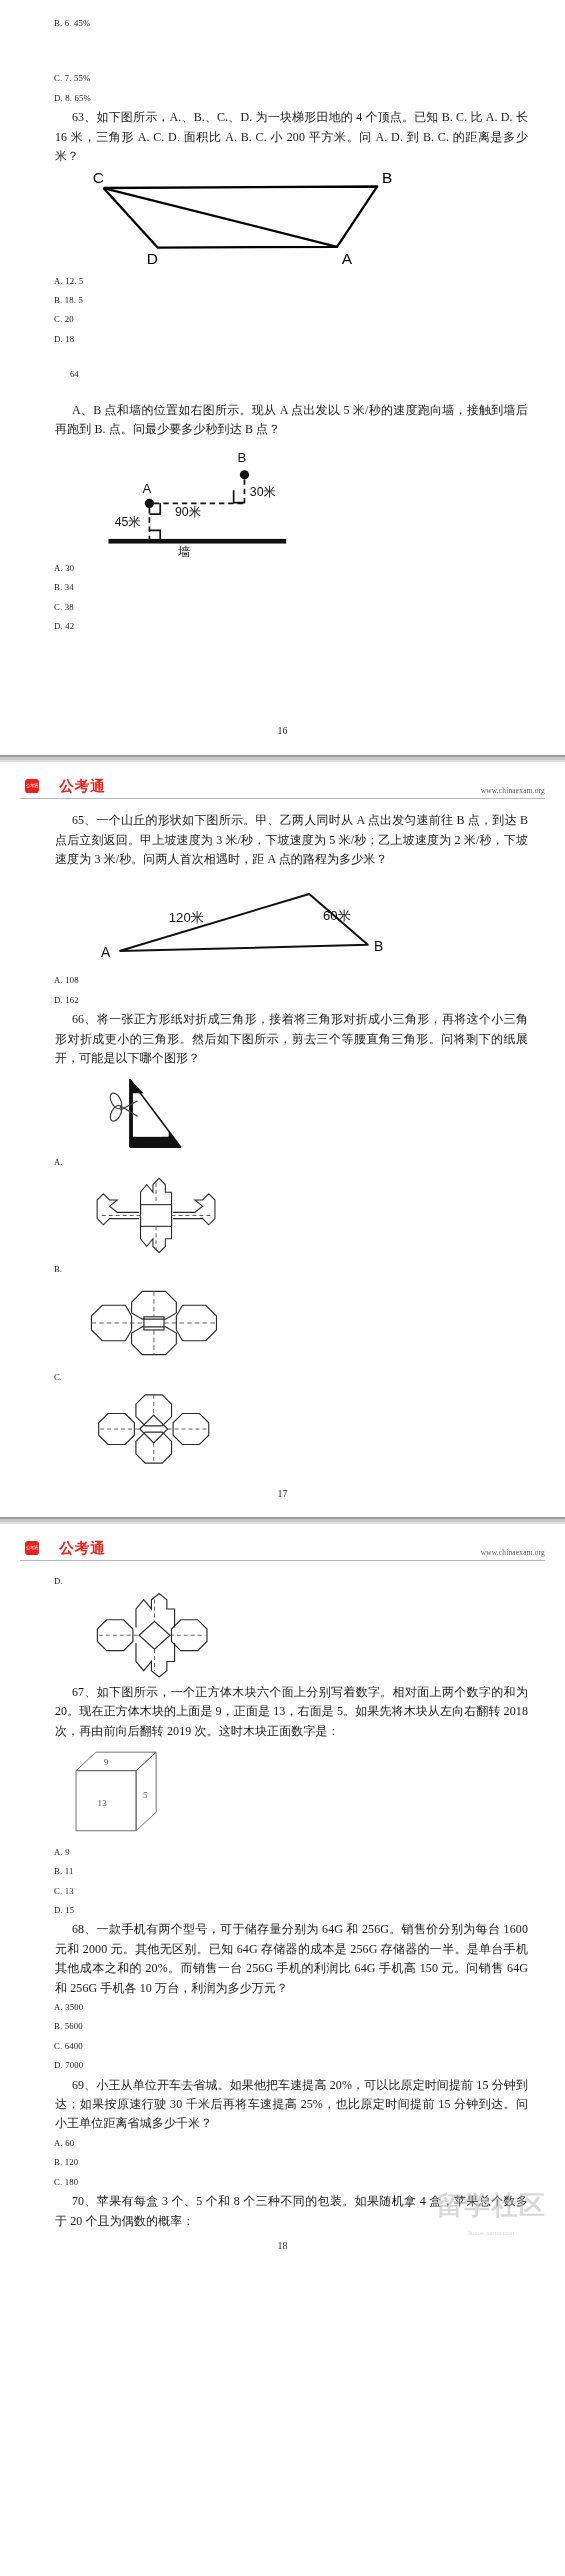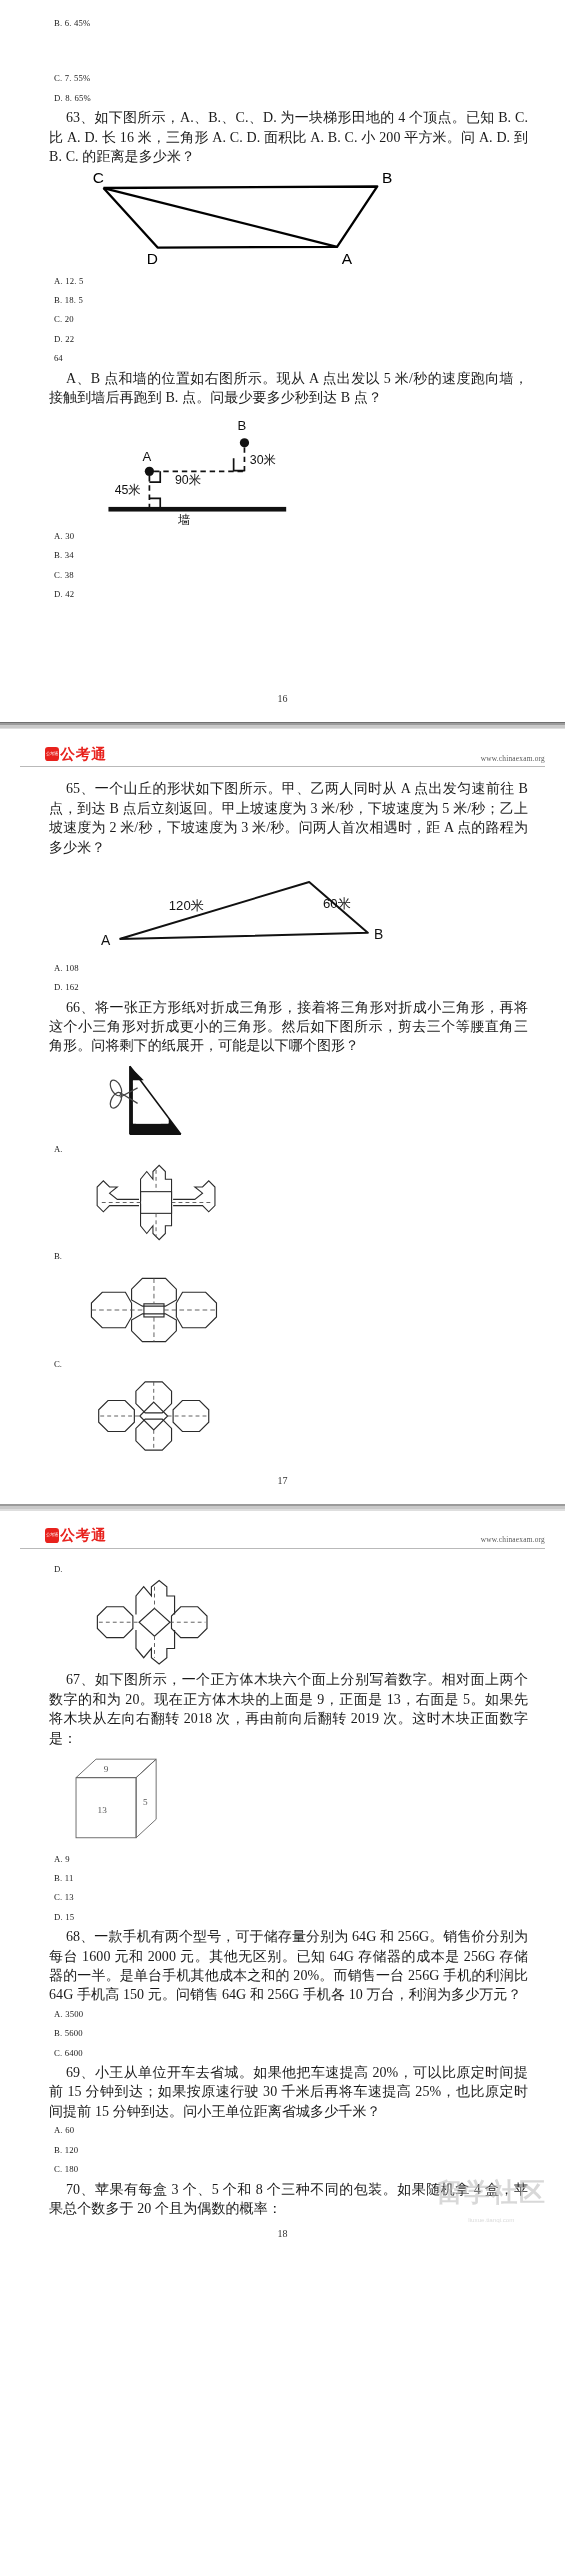--- a/index.html
+++ b/index.html
@@ -27,21 +27,21 @@
        #dedede 7px, #dedede 8.5px,
        #ffffff 8.5px, #ffffff 10.8px);
   }
   .hdr {
     position: relative;
     height: 31px;
     margin: 10.8px 20px 0 20px;
   }
   .hdr-logo {
     position:absolute; left:4.6px; top:4.6px;
-    display:flex; gap:1px;margin-left:20px;
+    display:flex; gap:20px;
   }
   .logo-badge {
     width: 14.7px; height:14.7px;
     background:#e8221d;
     border-radius:3.1px;
     color:#fff;
     font-size:4.3px;
     line-height:4.6px;
     display:flex; align-items:center; justify-content:center;
     font-family:"Liberation Sans", sans-serif;
@@ -65,38 +65,38 @@
     letter-spacing:0.2px;
   }
   .hdr-rule {
     position:absolute;
     left:0; right:0; top:24px;
     height:0.8px;
     background:#b9b9b9;
   }
   .content { padding: 0 37px 0 37px; }
   p.q {
-    font-size: 14px;
+    font-size: 12px;
     line-height: 19.4px;
-    margin: 0 0 0 12px;
+    margin: 0 0 0 18px;
     text-indent: 17px;
     text-align: justify;
     letter-spacing: 0.1px;
   }
   p.opt {
     font-size: 8.7px;
     line-height: 19.4px;
     margin: 0;
     padding-left: 17px;
     letter-spacing: 0.2px;
   }
   p.plain {
     font-size: 8.7px;
     line-height: 19.4px;
-    margin: 0;
+    margin: 16px;
     padding-left: 17px;
   }
   .optlabel {
     font-size: 8.7px;
     line-height: 17px;
     margin: 0;
     padding-left: 17px;
   }
   .fig { margin: 0; padding: 0; }
   .pagenum {
@@ -145,21 +145,21 @@
         <text x="34" y="16" font-family="Liberation Sans, sans-serif" font-size="20" fill="#000">C</text>
         <text x="408" y="16" font-family="Liberation Sans, sans-serif" font-size="20" fill="#000">B</text>
         <text x="104" y="120" font-family="Liberation Sans, sans-serif" font-size="20" fill="#000">D</text>
         <text x="356" y="120" font-family="Liberation Sans, sans-serif" font-size="20" fill="#000">A</text>
       </svg>
     </div>
 
     <p class="opt">A. 12. 5</p>
     <p class="opt">B. 18. 5</p>
     <p class="opt">C. 20</p>
-    <p class="opt">D. 22</p>
+    <p class="opt">D. 18</p>
     <p class="plain">64</p>
     <p class="q">A、B 点和墙的位置如右图所示。现从 A 点出发以 5 米/秒的速度跑向墙，接触到墙后再跑到 B. 点。问最少要多少秒到达 B 点？</p>
 
     <div class="fig" style="margin:3.1px 0 1.5px 0;">
       <svg width="255" height="115" viewBox="0 0 330 148" style="display:block;margin-left:21.7px;">
 
         <circle cx="240" cy="42" r="6" fill="#111"></circle>
         <text x="231" y="26" font-family="Liberation Sans, sans-serif" font-size="17" fill="#111">B</text>
 
         <line x1="240" y1="48" x2="240" y2="79" stroke="#111" stroke-width="2.2" stroke-dasharray="7,5"></line>
@@ -382,20 +382,21 @@
 
     <p class="opt">A. 9</p>
     <p class="opt">B. 11</p>
     <p class="opt">C. 13</p>
     <p class="opt">D. 15</p>
 
     <p class="q">68、一款手机有两个型号，可于储存量分别为 64G 和 256G。销售价分别为每台 1600 元和 2000 元。其他无区别。已知 64G 存储器的成本是 256G 存储器的一半。是单台手机其他成本之和的 20%。而销售一台 256G 手机的利润比 64G 手机高 150 元。问销售 64G 和 256G 手机各 10 万台，利润为多少万元？</p>
     <p class="opt">A. 3500</p>
     <p class="opt">B. 5600</p>
     <p class="opt">C. 6400</p>
+    <p class="opt">D. 7000</p>
 
     <p class="q">69、小王从单位开车去省城。如果他把车速提高 20%，可以比原定时间提前 15 分钟到达；如果按原速行驶 30 千米后再将车速提高 25%，也比原定时间提前 15 分钟到达。问小王单位距离省城多少千米？</p>
     <p class="opt">A. 60</p>
     <p class="opt">B. 120</p>
     <p class="opt">C. 180</p>
 
     <p class="q">70、苹果有每盒 3 个、5 个和 8 个三种不同的包装。如果随机拿 4 盒，苹果总个数多于 20 个且为偶数的概率：</p>
 
     <div style="height:9.3px"></div>
     <div class="pagenum">18</div>

